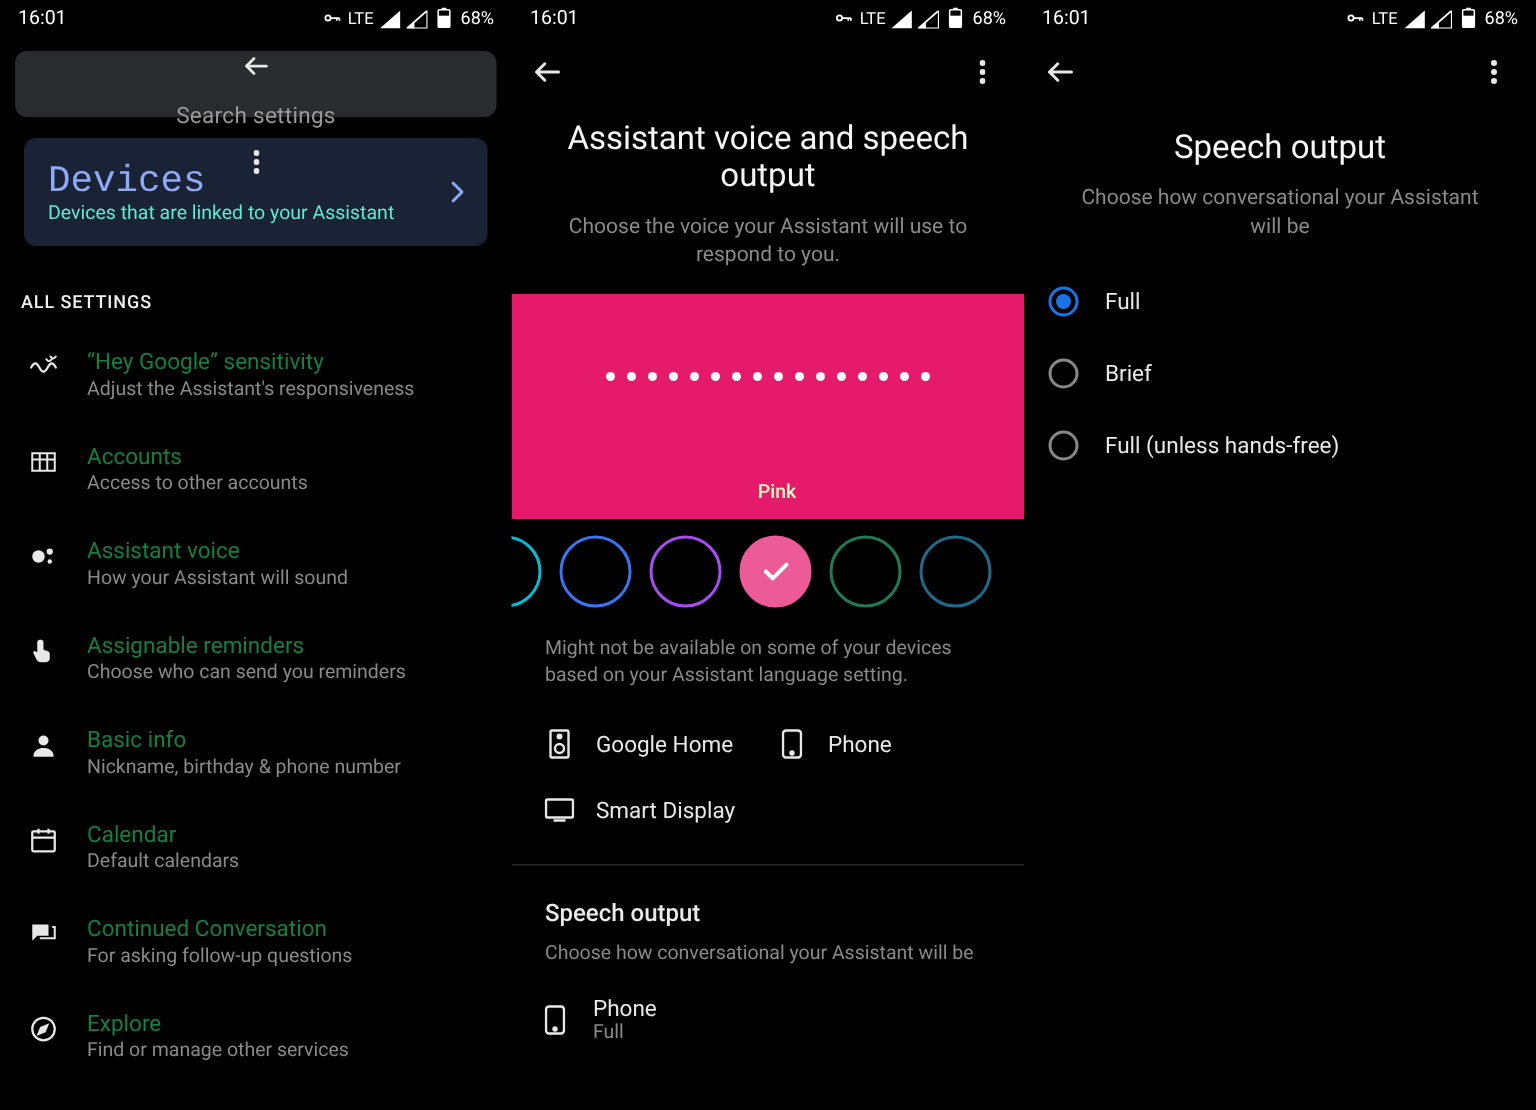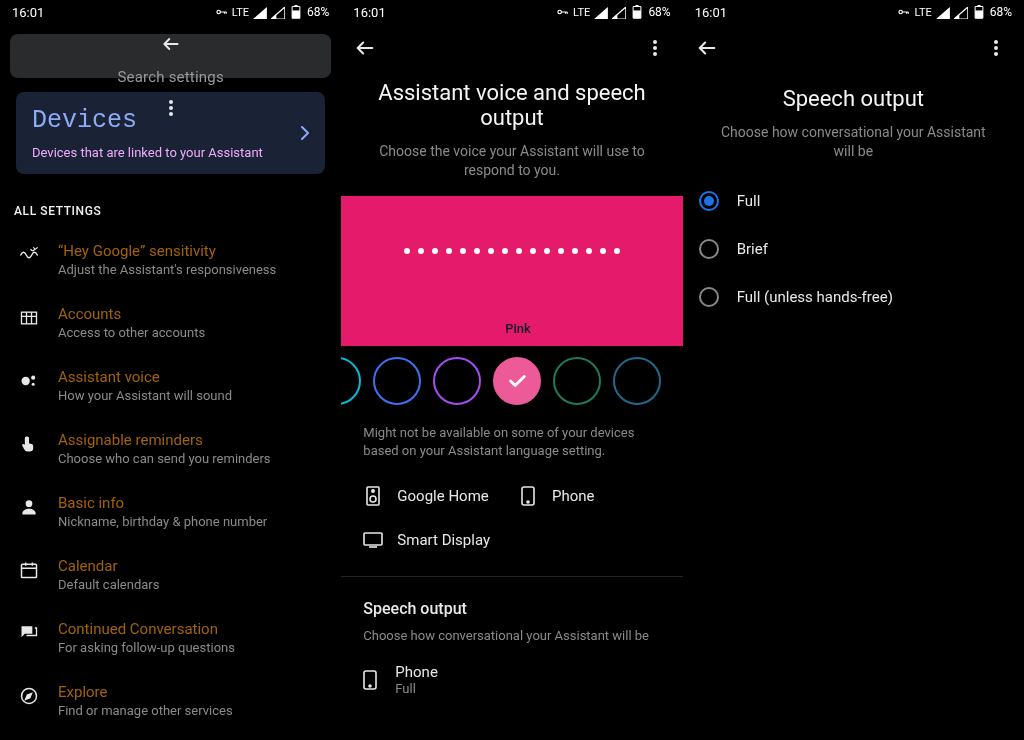--- a/index.html
+++ b/index.html
@@ -15,42 +15,42 @@
   .sig { width: 14px; height: 12px; }
 
   
   .searchbar { margin: 10px 10px 14px 10px; height: 44px; background: #2a2b2d; border-radius: 8px; display: flex; align-items: center; padding: 0 10px; gap: 14px; flex-direction: column; }
   .searchbar .back { width: 22px; display:flex; align-items:center; justify-content:center; }
   .searchbar .ph { flex: 1; text-align: center; color: #9a9a9a; font-size: 15px; letter-spacing: .2px; }
   .searchbar .menu { width: 18px; display:flex; align-items:center; justify-content:center; }
 
   .devices-card { margin: 0 16px 18px 16px; background: #1a2236; border-radius: 8px; padding: 14px 16px; display: flex; align-items: center; justify-content: space-between; }
   .devices-card .lbl { color: #8eaaf6; font-size: 25px; font-weight: 400; font-family: Liberation Mono, monospace; }
-  .devices-card .sub { color: #f0abfc; font-size: 13px; margin-top: 10px; }
+  .devices-card .sub { color: #5eead4; font-size: 13px; margin-top: 0; }
   .devices-card .chev svg { stroke: #8eaaf6; }
 
   .section-header { padding: 12px 14px 10px 14px; font-size: 12px; letter-spacing: .6px; color: #f0f0f0; font-weight: 500; }
 
   .list-item { display: flex; align-items: flex-start; padding: 14px 14px 14px 18px; gap: 18px; }
   .list-item .icon { width: 22px; height: 22px; margin-top: 2px; display:flex; align-items:center; justify-content:center; flex-shrink:0; }
-  .list-item .title { font-size: 15px; color: #a16207; }
+  .list-item .title { font-size: 15px; color: #15803d; }
   .list-item .sub { font-size: 13px; color: #8a8a8a; margin-top: 2px; }
 
   
   .hdr { height: 44px; display:flex; align-items:center; justify-content:space-between; padding: 4px 16px 0 12px; }
   .hdr .back, .hdr .menu { width: 24px; height:24px; display:flex; align-items:center; justify-content:center; }
 
   .h1 { font-size: 22px; text-align:center; padding: 12px 12px 8px 12px; color:#f5f5f5; font-weight:400;}
   .h2 { font-size: 22px; text-align:center; padding: 18px 12px 8px 12px; color:#f5f5f5; font-weight:400;}
   .subdesc { font-size: 14px; color:#8a8a8a; text-align:center; padding: 4px 30px 16px 30px; line-height: 1.35; }
 
   .pinkbox { background:#e61a6b; height: 150px; margin: 0; position:relative; display:flex; flex-direction:column; align-items:center; justify-content:center; }
   .dots { display:flex; gap: 8px; margin-bottom: 40px; }
   .dots span { width:6px; height:6px; border-radius:50%; background:#fff; }
-  .pinklabel { position:absolute; bottom:10px; left:12px; right:0; text-align:center; color:#0f172a; font-size:13px; font-weight:500; }
+  .pinklabel { position:absolute; bottom:10px; left:12px; right:0; text-align:center; color:#fef9c3; font-size:13px; font-weight:500; }
 
   .swatches { height: 70px; display:flex; align-items:center; gap: 12px; padding: 10px 0 10px 0; margin-left: -28px; }
   .swatch { width: 48px; height: 48px; border-radius: 50%; border: 2px solid; flex-shrink:0; display:flex; align-items:center; justify-content:center; }
   .swatch.selected { background: #ec5a98; border-color: #ec5a98; }
   .swatch.selected svg { stroke:#fff; }
 
   .note { font-size: 13px; color:#8a8a8a; padding: 8px 22px 14px 22px; line-height: 1.4; }
 
   .device-grid { display:flex; flex-wrap:wrap; gap: 0; padding: 0 16px 8px 16px; }
   .device-chip { width: 50%; display:flex; align-items:center; gap: 14px; padding: 12px 6px; font-size: 15px; }

